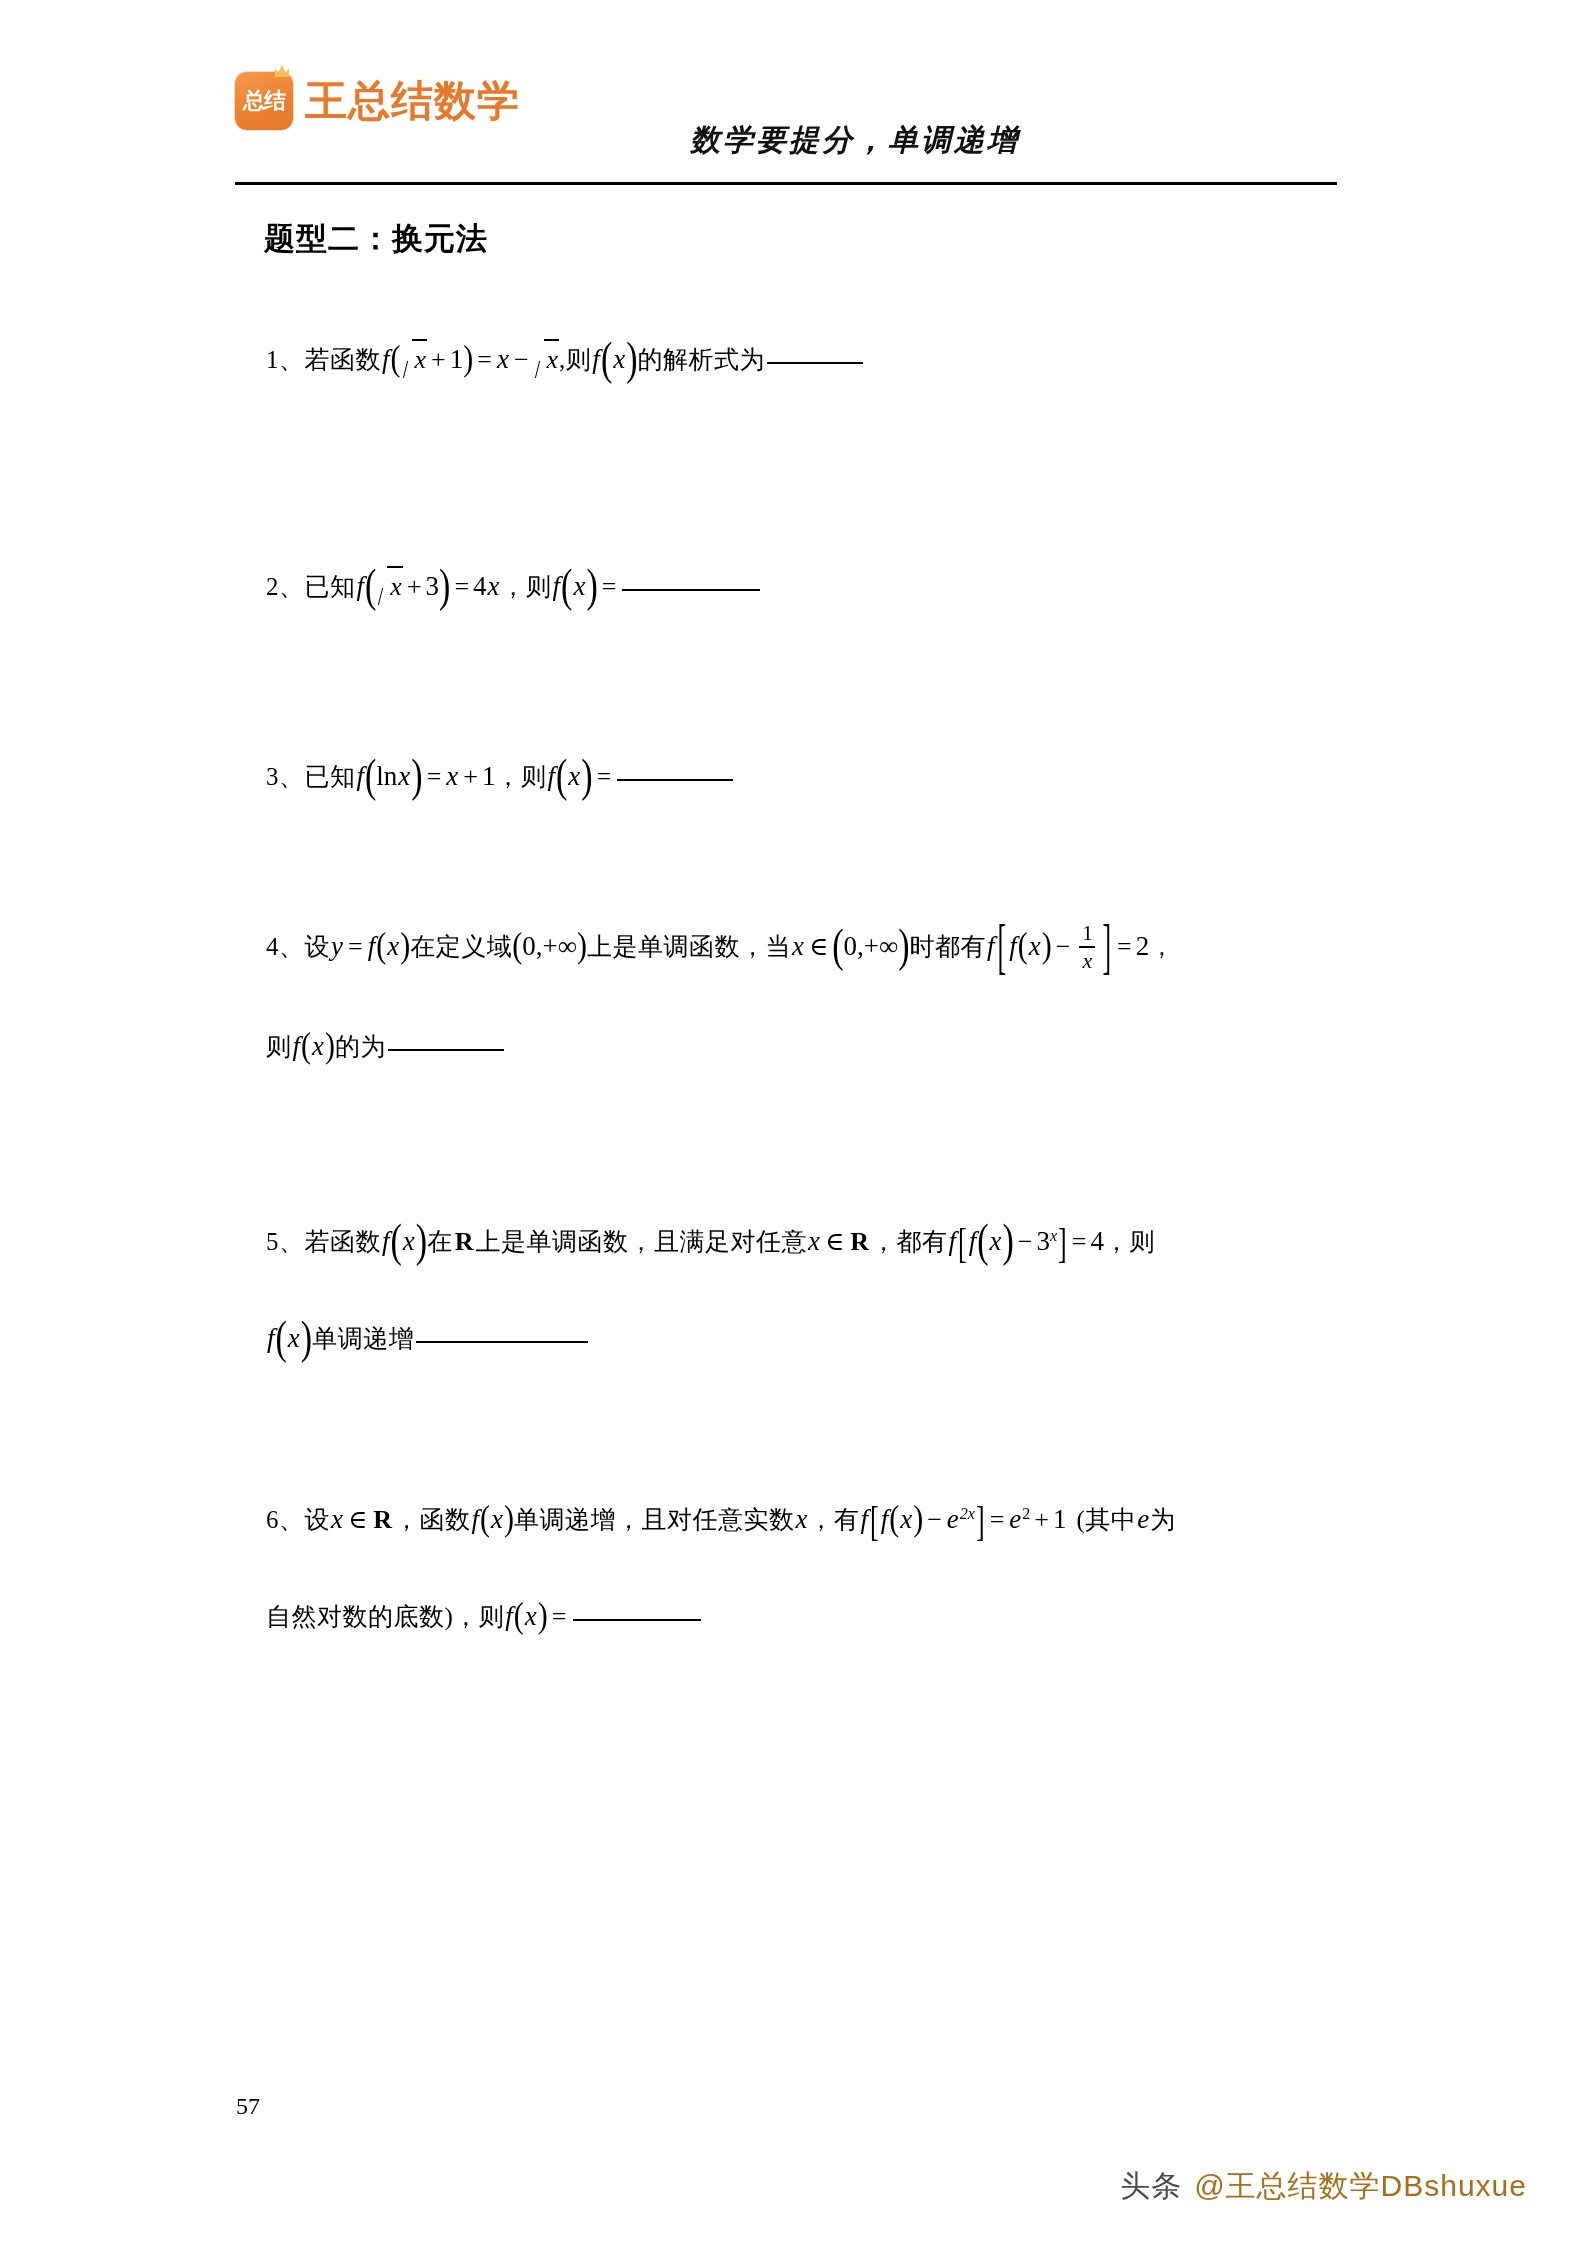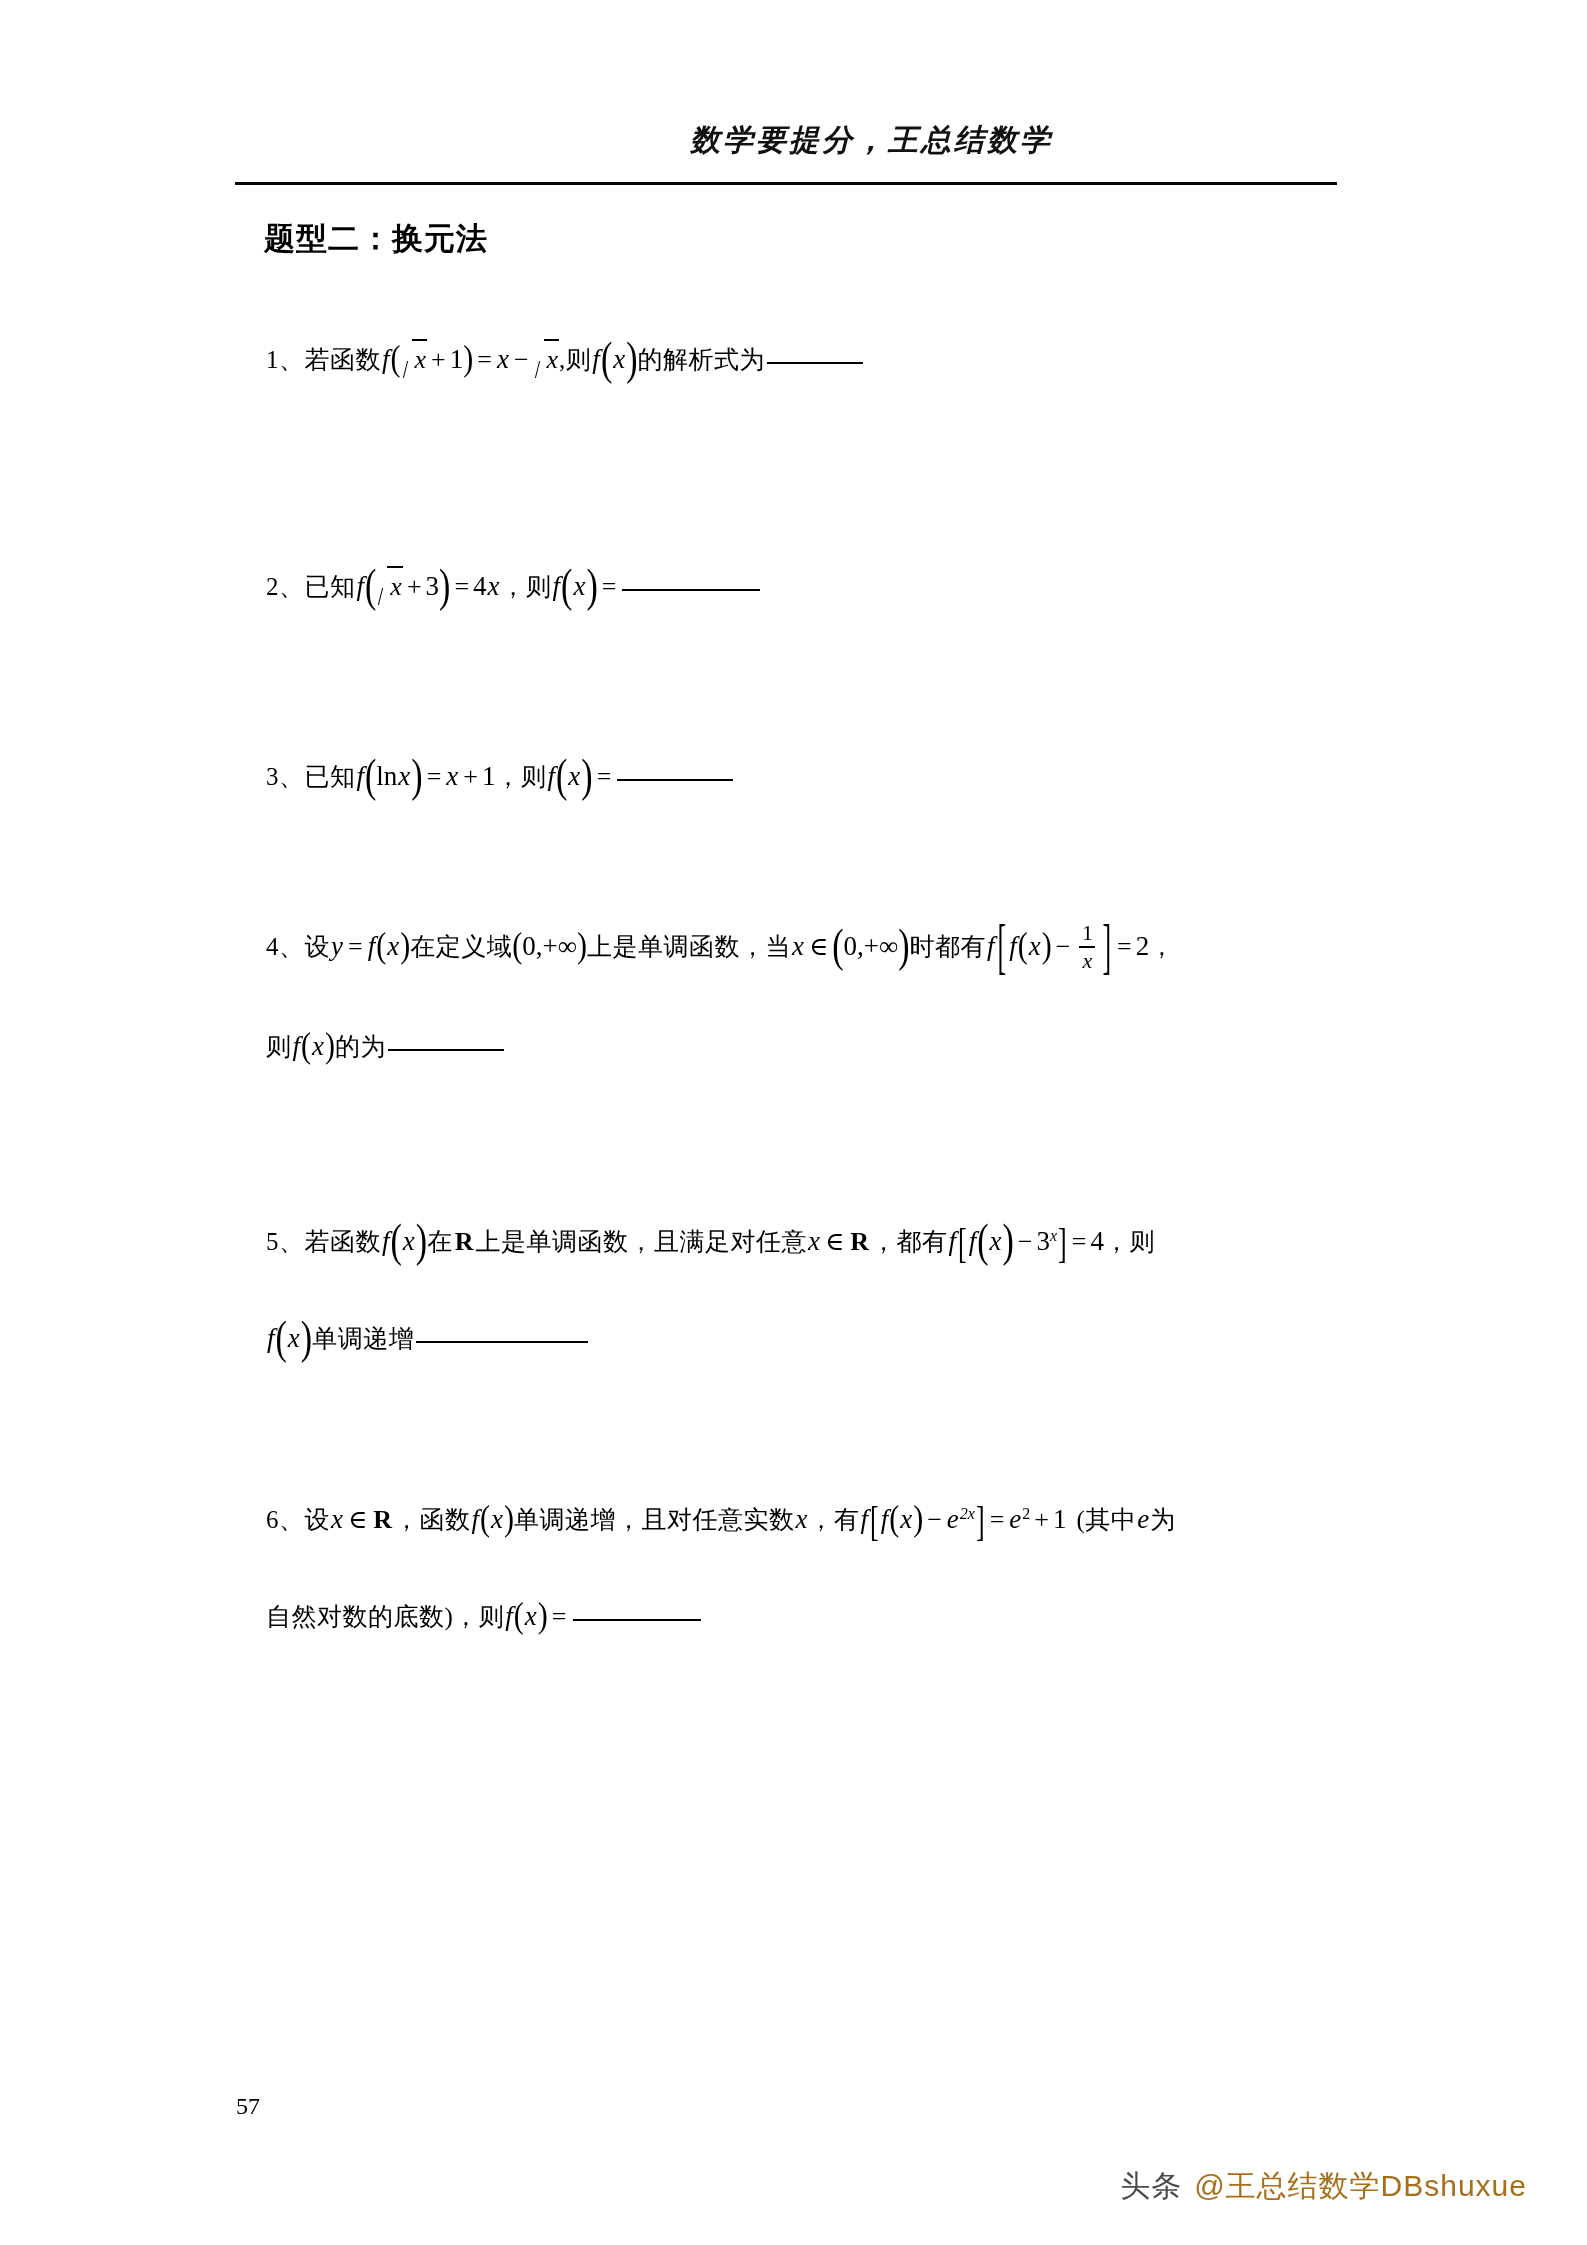--- a/index.html
+++ b/index.html
@@ -276,21 +276,28 @@
     opacity: .92;
   }
   .watermark .wm-brand { color: #a16207; }
 </style>
 </head>
 <body>
 
 <div class="page">
 
   <div class="header">
-    <div class="slogan">数学要提分，王总结数学</div>
+    <div class="brand">
+      <div class="brand-mark">
+        <span class="crown"></span>
+        <span class="mark-text">总结</span>
+      </div>
+      <div class="brand-name">王总结数学</div>
+    </div>
+    <div class="slogan">数学要提分，单调递增</div>
   </div>
   <div class="header-rule"></div>
 
   <div class="section-title">题型二：换元法</div>
 
   <div class="q" style="top:333px">
     <span class="cn">1、</span><span class="cn">若函数</span><span class="mathit">f</span><span class="paren">(</span><span class="sqrt"><span class="rad-body">x</span></span><span class="op">+</span><span class="mathrm">1</span><span class="paren">)</span><span class="op">=</span><span class="mathit">x</span><span class="op">−</span><span class="sqrt"><span class="rad-body">x</span></span><span class="cn">,</span><span class="cn">则</span><span class="mathit">f</span><span class="bigparen">(</span><span class="mathit">x</span><span class="bigparen">)</span><span class="cn">的解析式为</span><span class="blank bl-90"></span>
   </div>
 
   <div class="q" style="top:560px">

